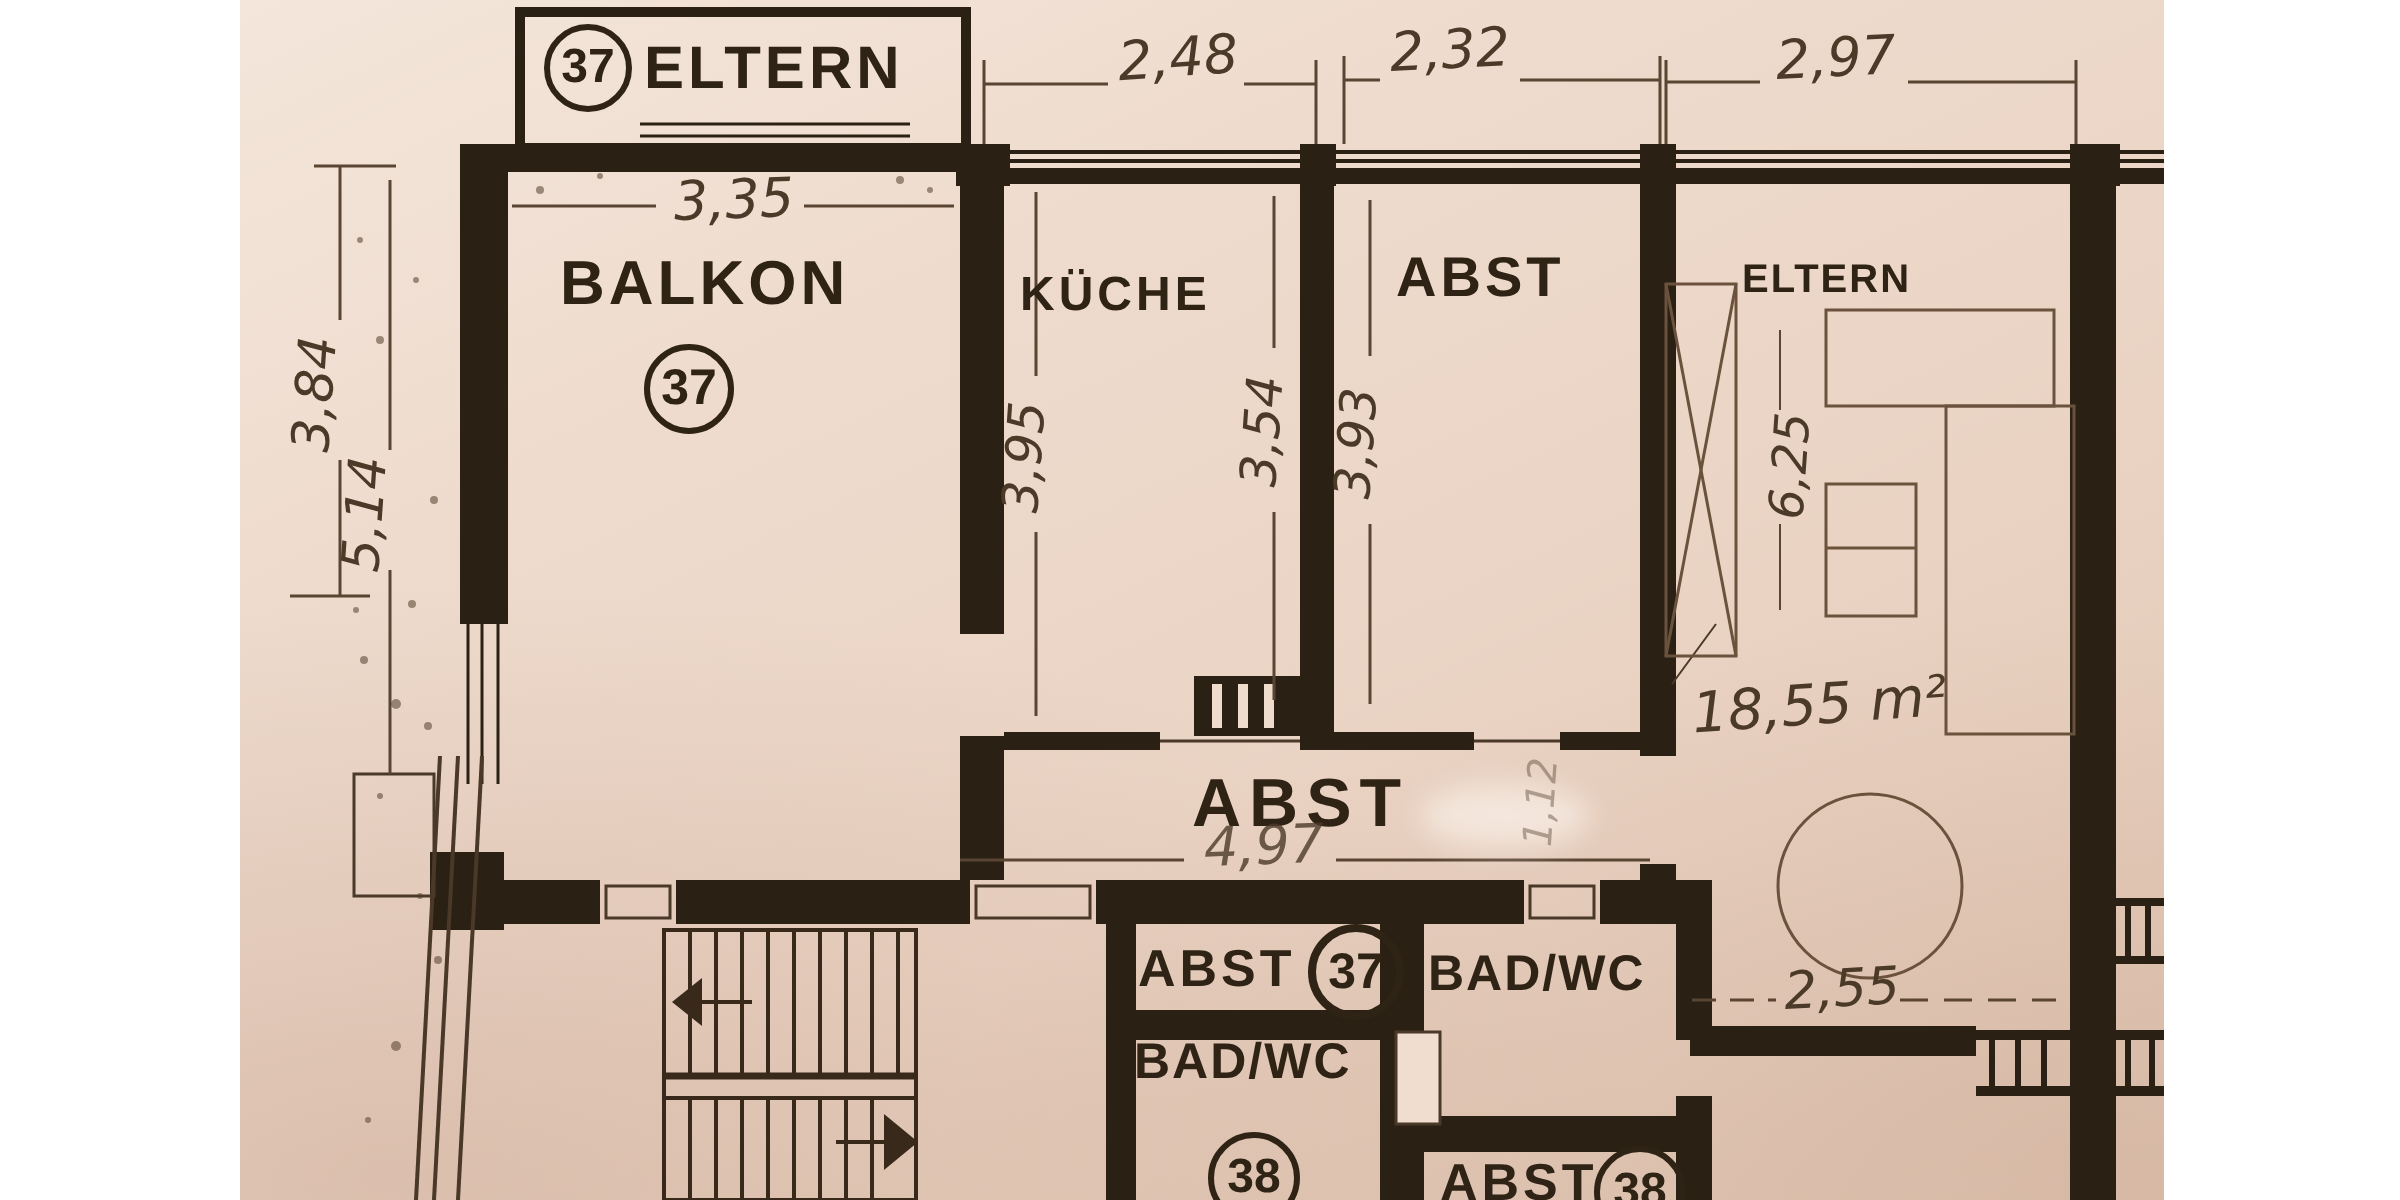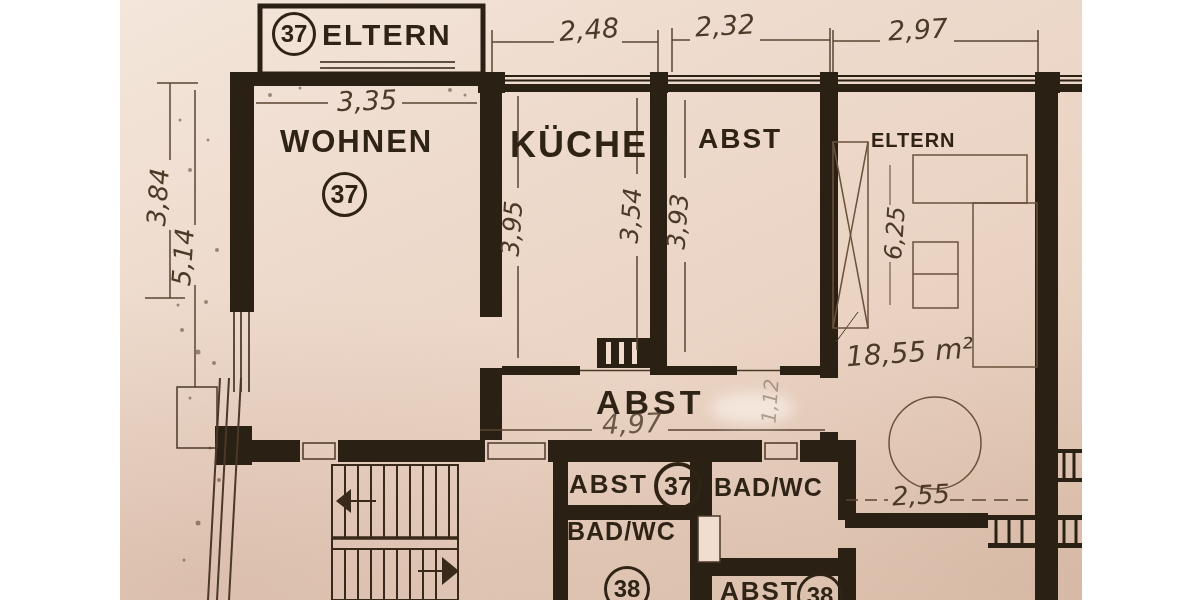--- a/index.html
+++ b/index.html
@@ -210,24 +210,24 @@
           <circle cx="60" cy="120" r="1.5"></circle>
           <circle cx="97" cy="250" r="2"></circle>
       </g>
     </svg>
 
     <div class="smudge" style="left:590px;top:392px;width:85px;height:32px;"></div>
 
     <span class="circ" style="left:152px;top:12px;width:44px;height:44px;font-size:24px;">37</span>
     <span class="lbl" style="left:202px;top:18px;font-size:30px;">ELTERN</span>
 
-    <span class="lbl" style="left:160px;top:124px;font-size:31px;">WOHNEN</span>
+    <span class="lbl" style="left:160px;top:124px;font-size:31px;">BALKON</span>
     <span class="circ" style="left:202px;top:172px;width:45px;height:45px;font-size:25px;">37</span>
 
-    <span class="lbl" style="left:390px;top:124px;font-size:36px;">KÜCHE</span>
+    <span class="lbl" style="left:390px;top:134px;font-size:24px;">KÜCHE</span>
     <span class="lbl" style="left:578px;top:123px;font-size:28px;">ABST</span>
     <span class="lbl" style="left:751px;top:129px;font-size:20px;letter-spacing:1px;">ELTERN</span>
     <span class="lbl" style="left:476px;top:383px;font-size:34px;letter-spacing:4px;">ABST</span>
 
     <span class="lbl" style="left:449px;top:469px;font-size:26px;">ABST</span>
     <span class="circ" style="left:534px;top:462px;width:48px;height:48px;font-size:25px;border-width:4px;">37</span>
     <span class="lbl" style="left:594px;top:473px;font-size:25px;letter-spacing:1px;">BAD/WC</span>
     <span class="lbl" style="left:447px;top:517px;font-size:25px;letter-spacing:1px;">BAD/WC</span>
     <span class="circ" style="left:484px;top:566px;width:46px;height:46px;font-size:24px;">38</span>
     <span class="lbl" style="left:600px;top:576px;font-size:26px;">ABST</span>

